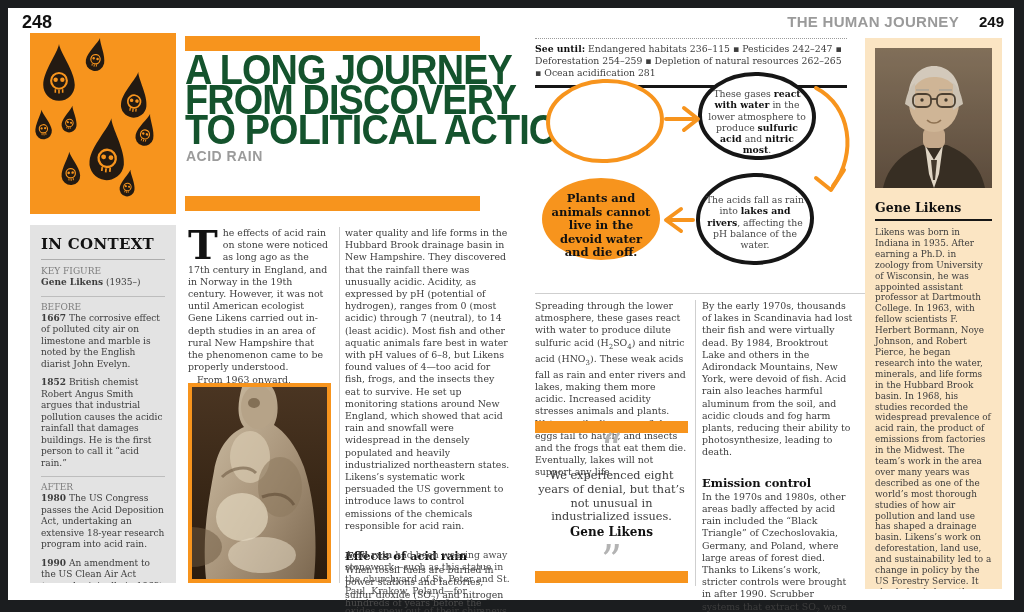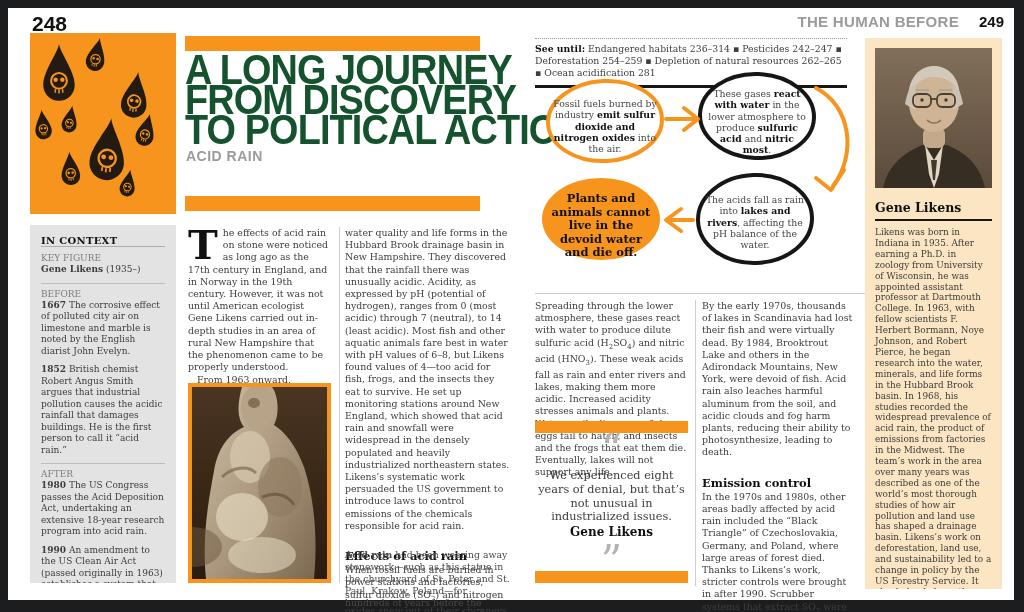--- a/index.html
+++ b/index.html
@@ -2,34 +2,34 @@
 <html><head>
 <meta charset="utf-8">
 <style>
   html,body{margin:0;padding:0;}
   body{width:1024px;height:612px;position:relative;background:#1b1d1f;
        font-family:"DejaVu Serif","Liberation Serif",serif;overflow:hidden;}
   .spread{position:absolute;left:8px;top:8px;width:1006px;height:592px;background:#ffffff;}
   .abs{position:absolute;}
 
   
-  .pagenum-left{left:24px;top:4px;font-family:"Liberation Sans",sans-serif;font-weight:bold;
-                font-size:21px;color:#111;}
+  .pagenum-left{left:14px;top:4px;font-family:"Liberation Sans",sans-serif;font-weight:bold;
+                font-size:18px;color:#111;}
   .skullbox{left:22px;top:25px;width:146px;height:181px;background:#F7941D;}
   .titlebar{left:177px;width:295px;height:15px;background:#F7941D;}
   .bar-top{top:28px;} .bar-bottom{top:188px;}
   .title{left:177px;top:46px;width:330px;font-family:"Liberation Sans",sans-serif;
          font-weight:bold;font-size:43px;line-height:30px;color:#14532d;letter-spacing:-1px;}
   .title div{transform:scaleX(.88);transform-origin:left;white-space:nowrap;}
   .subtitle{left:178px;top:140px;font-family:"Liberation Sans",sans-serif;font-weight:bold;
             font-size:14px;color:#9b9b9b;letter-spacing:.5px;}
   .incontext{left:22px;top:217px;width:146px;height:358px;background:#E3E3E3;
              box-sizing:border-box;padding:10px 11px;overflow:hidden;}
-  .ic-head{font-weight:bold;font-size:10px;color:#111;letter-spacing:.3px;
-           border-bottom:1px solid #adadad;margin-bottom:6px;}
+  .ic-head{font-weight:bold;font-size:15px;color:#111;letter-spacing:.3px;
+           border-bottom:1px solid #adadad;padding-bottom:6px;margin-bottom:6px;}
   .ic-label{font-size:9px;color:#7d7d7d;margin-top:2px;}
   .ic-text{font-size:9px;line-height:11.5px;color:#3d3d3d;margin:1px 0 7px 0;}
   .ic-div{border-top:1px solid #bdbdbd;margin:6px 0 5px 0;}
   .bodycol{font-size:9.4px;line-height:12.2px;color:#3d3d3d;text-align:left;}
   .col1{left:180px;top:219px;width:143px;}
   .col2L{left:337px;top:219px;width:166px;}
   .vrule{width:1px;background:#cfcfcf;}
   .dropcap{float:left;font-size:40px;line-height:32px;font-weight:bold;color:#111;
            margin:2px 5px 0 0;}
   .indent{text-indent:9px;margin-top:1px;}
@@ -155,44 +155,43 @@
       <ellipse cx="70" cy="168" rx="34" ry="18" fill="#e8ddc6" opacity="0.55"></ellipse>
       <ellipse cx="62" cy="16" rx="6" ry="5" fill="#6e5a42" opacity="0.7"></ellipse>
       <path d="M30,90 C40,80 56,78 64,86" stroke="#6e5a42" stroke-width="3" fill="none" opacity="0.6"></path>
       <path d="M70,110 C84,104 96,108 102,118" stroke="#5d4a34" stroke-width="3" fill="none" opacity="0.6"></path>
     </svg>
   </div>
 
   <div class="abs caption"><b>Acid rain</b> had been wearing away stonework—such as this statue in the churchyard of St. Peter and St. Paul, Krakow, Poland—for hundreds of years before the phenomenon was understood.</div>
 
   <div class="abs header-right">
-    <span class="section">THE HUMAN BEFORE</span><span class="pn">249</span>
+    <span class="section">THE HUMAN JOURNEY</span><span class="pn">249</span>
   </div>
 
   <div class="abs seealso">
     <b>See until:</b>
-    <span>Endangered habitats 236–314  ▪  Pesticides 242–247  ▪  Deforestation 254–259  ▪  Depletion of natural resources 262–265  ▪  Ocean acidification 281</span>
+    <span>Endangered habitats 236–115  ▪  Pesticides 242–247  ▪  Deforestation 254–259  ▪  Depletion of natural resources 262–265  ▪  Ocean acidification 281</span>
   </div>
 
   <div class="abs diagram">
     <svg width="330" height="222" viewBox="0 0 330 222" style="position:absolute;left:0;top:0;">
       <ellipse cx="70" cy="51" rx="57" ry="40" fill="#fff" stroke="#F7941D" stroke-width="4" transform="rotate(-3,70,51)"></ellipse>
       <ellipse cx="222" cy="46" rx="57" ry="42" fill="#fff" stroke="#161616" stroke-width="4" transform="rotate(2,222,46)"></ellipse>
       <ellipse cx="220" cy="149" rx="57" ry="44" fill="#fff" stroke="#161616" stroke-width="4" transform="rotate(-2,220,149)"></ellipse>
       <ellipse cx="66" cy="149" rx="59" ry="41" fill="#F7941D"></ellipse>
       <g stroke="#F7941D" stroke-width="4" fill="none" stroke-linecap="round" stroke-linejoin="round">
         <path d="M131,49 H158"></path>
         <path d="M149,38 L163,49 L149,60"></path>
         <path d="M281,18 C316,36 322,84 298,116"></path>
         <path d="M309,100 L296,120 L281,108"></path>
         <path d="M158,150 H136"></path>
         <path d="M146,139 L131,150 L146,161"></path>
       </g>
     </svg>
-    <div class="dg-node" style="left:18px;top:28px;width:104px;">Fossil fuels burned by industry <b>emit sulfur dioxide and nitrogen oxides</b> into the air.</div>
     <div class="dg-node" style="left:170px;top:18px;width:104px;">These gases <b>react with water</b> in the lower atmosphere to produce <b>sulfuric acid</b> and <b>nitric most</b>.</div>
     <div class="dg-node" style="left:168px;top:124px;width:104px;">The acids fall as rain into <b>lakes and rivers</b>, affecting the pH balance of the water.</div>
     <div class="dg-node dg-node4" style="left:12px;top:122px;width:108px;">Plants and animals cannot live in the devoid water and die off.</div>
   </div>
 
   <div class="abs hrule"></div>
 
   <div class="abs bodycol col1R">
     <div>Spreading through the lower atmosphere, these gases react with water to produce dilute sulfuric acid (H<sub>2</sub>SO<sub>4</sub>) and nitric acid (HNO<sub>3</sub>). These weak acids fall as rain and enter rivers and lakes, making them more acidic. Increased acidity stresses animals and plants. Water snails disappear, fish eggs fail to hatch, and insects and the frogs that eat them die. Eventually, lakes will not support any life.</div>
   </div>

